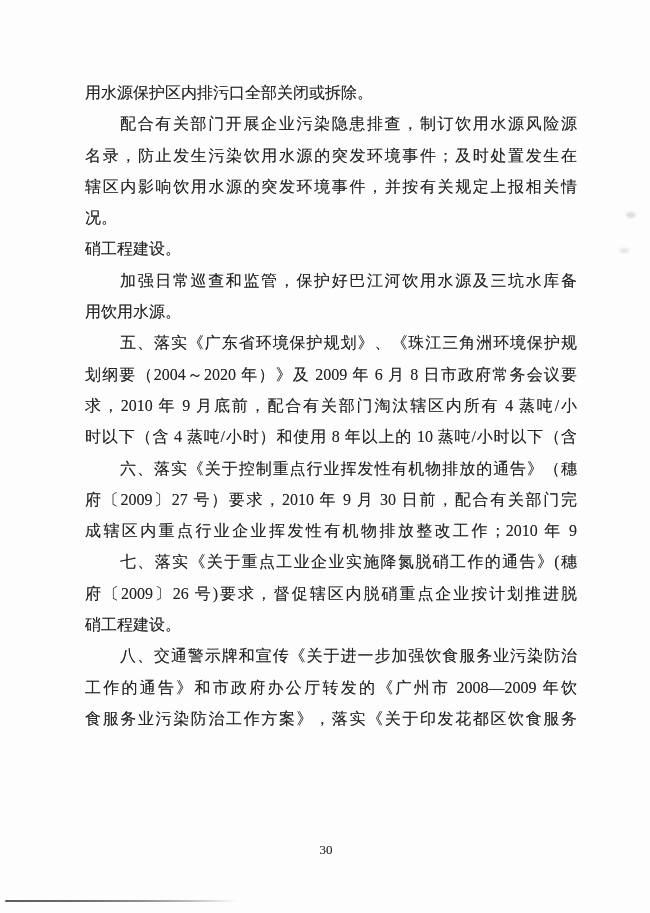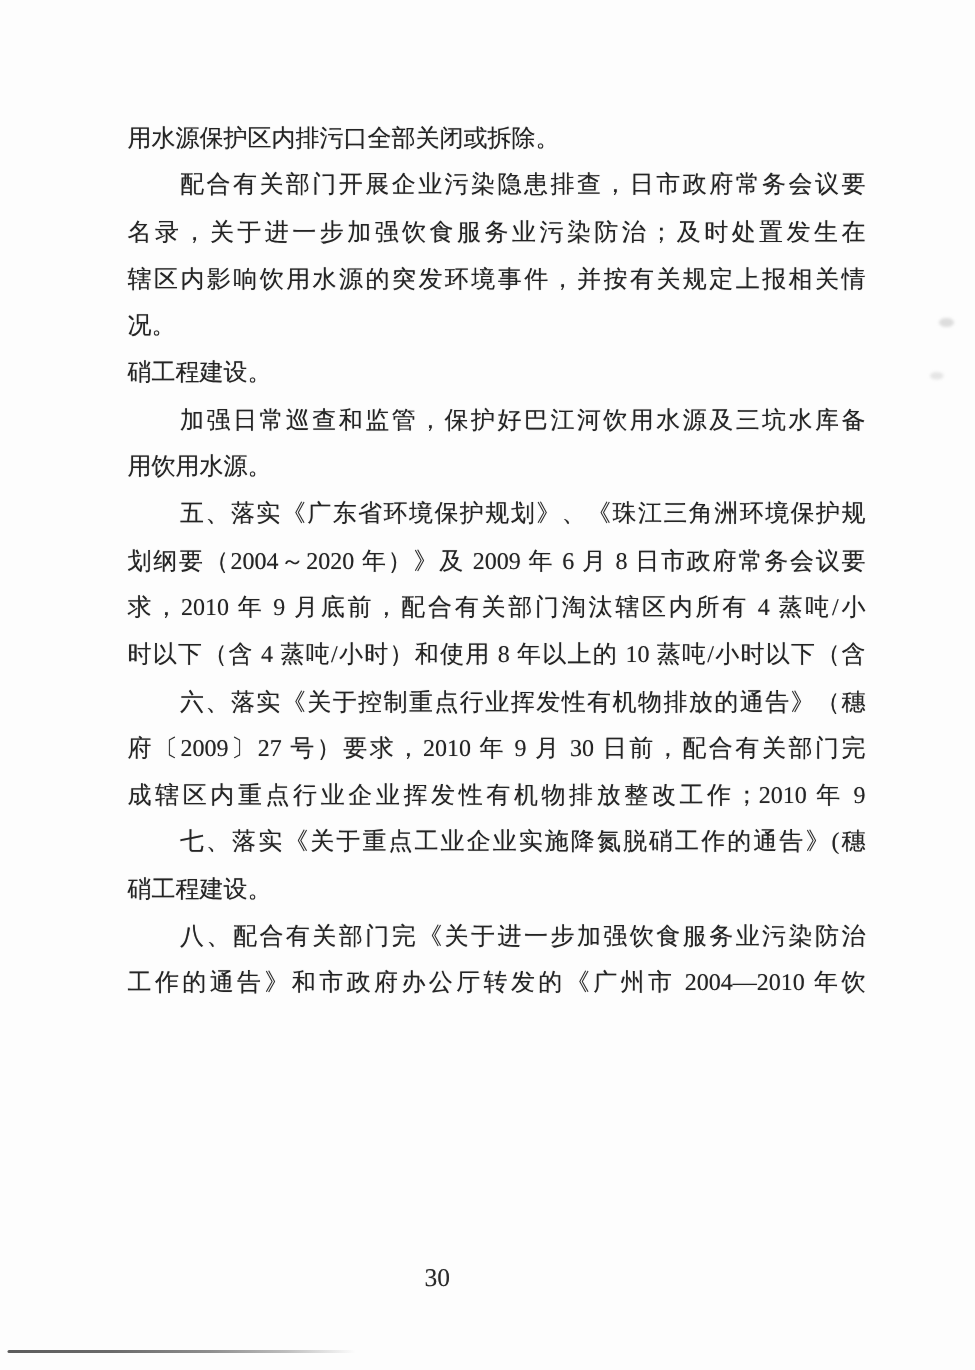--- a/index.html
+++ b/index.html
@@ -38,24 +38,24 @@
   .line.lastline {
     text-align: right;
     text-align-last: left;
   }
   .line.indent {
     text-indent: 35px;
   }
   .page-number {
     position: absolute;
     top: 842px;
-    left: 283px;
+    left: 304px;
     width: 44px;
-    text-align: left;
-    font-size: 17px;
+    text-align: center;
+    font-size: 13px;
     color: #2a2a2a;
     text-shadow: 0 0 0.5px rgba(40,40,40,0.4);
   }
   .scan-line {
     position: absolute;
     left: 5px;
     top: 900px;
     width: 232px;
     height: 2px;
     border-radius: 1px;
@@ -74,36 +74,38 @@
     left: 620px; top: 248px; width: 9px; height: 5px;
     background: rgba(160,160,160,0.25);
   }
 </style>
 </head>
 <body>
 
 <div class="page">
   <div class="text-block">
       <div class="line lastline">用水源保护区内排污口全部关闭或拆除。</div>
-      <div class="line indent">配合有关部门开展企业污染隐患排查，日市政府常务会议要</div>
-      <div class="line">名录，关于进一步加强饮食服务业污染防治；及时处置发生在</div>
+      <div class="line indent">配合有关部门开展企业污染隐患排查，制订饮用水源风险源</div>
+      <div class="line">名录，防止发生污染饮用水源的突发环境事件；及时处置发生在</div>
       <div class="line">辖区内影响饮用水源的突发环境事件，并按有关规定上报相关情</div>
       <div class="line lastline">况。</div>
       <div class="line lastline">硝工程建设。</div>
       <div class="line indent">加强日常巡查和监管，保护好巴江河饮用水源及三坑水库备</div>
       <div class="line lastline">用饮用水源。</div>
       <div class="line indent">五、落实《广东省环境保护规划》、《珠江三角洲环境保护规</div>
       <div class="line">划纲要（2004～2020 年）》及 2009 年 6 月 8 日市政府常务会议要</div>
       <div class="line">求，2010 年 9 月底前，配合有关部门淘汰辖区内所有 4 蒸吨/小</div>
       <div class="line">时以下（含 4 蒸吨/小时）和使用 8 年以上的 10 蒸吨/小时以下（含</div>
       <div class="line indent">六、落实《关于控制重点行业挥发性有机物排放的通告》（穗</div>
       <div class="line">府〔2009〕27 号）要求，2010 年 9 月 30 日前，配合有关部门完</div>
       <div class="line">成辖区内重点行业企业挥发性有机物排放整改工作；2010 年 9</div>
       <div class="line indent">七、落实《关于重点工业企业实施降氮脱硝工作的通告》(穗</div>
+      <div class="line">府〔2009〕26 号)要求，督促辖区内脱硝重点企业按计划推进脱</div>
       <div class="line lastline">硝工程建设。</div>
-      <div class="line indent">八、配合有关部门完《关于进一步加强饮食服务业污染防治</div>
-      <div class="line">工作的通告》和市政府办公厅转发的《广州市 2004—2010 年饮</div>
+      <div class="line indent">八、交通警示牌和宣传《关于进一步加强饮食服务业污染防治</div>
+      <div class="line">工作的通告》和市政府办公厅转发的《广州市 2008—2009 年饮</div>
+      <div class="line">食服务业污染防治工作方案》，落实《关于印发花都区饮食服务</div>
     </div>
   <div class="page-number">30</div>
   <div class="scan-line"></div>
   <div class="smudge smudge-1"></div>
   <div class="smudge smudge-2"></div>
 </div>
 
 </body></html>

